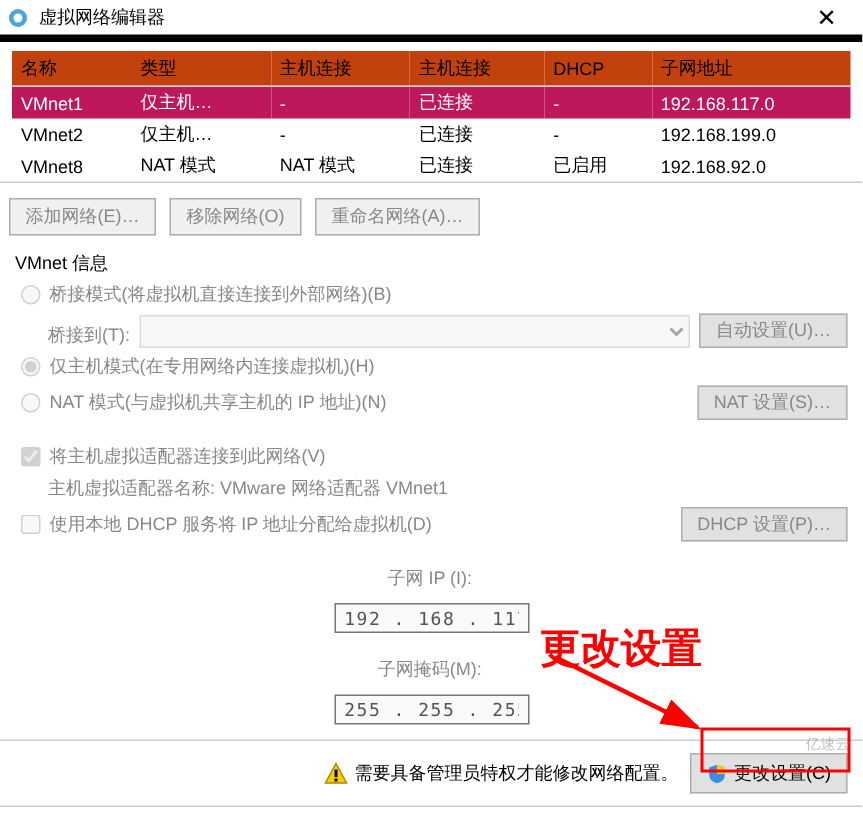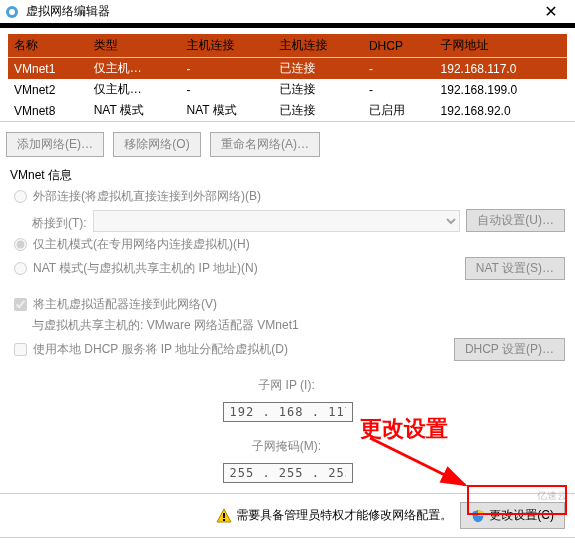--- a/index.html
+++ b/index.html
@@ -5,41 +5,41 @@
 * { margin: 0; padding: 0; box-sizing: border-box; font-family: "Microsoft YaHei", SimSun, sans-serif; font-size: 12px; }
 body { background: #fff; width: 575px; height: 543px; overflow: hidden; position: relative; }
 .titlebar { height: 28px; display: flex; align-items: center; padding: 0 4px; border-bottom: 5px solid #000000; }
 .titlebar-icon { width: 16px; height: 16px; margin-right: 6px; }
 .titlebar-title { flex: 1; }
 .close-btn { width: 40px; height: 28px; display: flex; align-items: center; justify-content: center; cursor: pointer; font-size: 16px; }
 .table-area { padding: 6px 8px 0 8px; }
 table { width: 100%; border-collapse: collapse; }
 th { text-align: left; font-weight: normal; padding: 3px 6px; border-bottom: 1px solid #ccc; background: #c2410c; }
 td { padding: 2px 6px; height: 18px; }
-tr.selected td { background: #c2410c; color: #fff; }
+tr.selected td { background: #be185d; color: #fff; }
 .mid-buttons { text-align: left; padding: 10px 20px 4px 0; border-top: 1px solid #ccc; }
 .btn { background: #e1e1e1; border: 1px solid #adadad; padding: 3px 10px; cursor: pointer; margin-left: 6px; display: inline-block; }
 .btn.disabled { color: #888; background: #f0f0f0; }
 .section { padding: 6px 10px; }
 .section-title { margin-bottom: 4px; }
 .radio-row, .check-row { display: flex; align-items: center; margin: 4px 0; padding-left: 4px; }
 .radio-row input, .check-row input { margin-right: 6px; }
 .indent { margin-left: 22px; }
 .input-row { display: flex; align-items: flex-end; margin: 2px 0; padding-left: 22px; }
 .combo { flex: 1; height: 22px; border: 1px solid #ccc; background: #f5f5f5; margin-right: 6px; }
 .small-btn { background: #e1e1e1; border: 1px solid #adadad; padding: 2px 10px; cursor: pointer; }
 .small-btn.disabled { color: #888; }
 .ip-row { display: flex; align-items: center; padding: 6px 10px; gap: 8px; flex-direction: column; }
 .ip-input { border: 1px solid #767676; padding: 2px 6px; width: 130px; text-align: center; font-family: monospace; letter-spacing: 1px; }
 .ip-label { margin-right: 2px; }
 .admin-bar { display: flex; align-items: center; justify-content: flex-end; padding: 8px 10px; border-top: 1px solid #ccc; border-bottom: 1px solid #ccc; margin-top: 4px; }
 .shield { width: 14px; height: 14px; margin-right: 4px; }
 .warn-icon { width: 16px; height: 16px; margin-right: 4px; }
 .change-btn { border: 1px solid #adadad; background: #e1e1e1; padding: 4px 10px; cursor: pointer; display: flex; align-items: center; }
-.annotation { position: absolute; color: #ff0000; font-size: 22px; font-weight: bold; }
+.annotation { position: absolute; color: #ff0000; font-size: 27px; font-weight: bold; }
 .arrow { position: absolute; pointer-events: none; }
 .watermark { position: absolute; right: 8px; bottom: 40px; opacity: 0.5; font-size: 10px; color: #888; }
 .highlight-box { position: absolute; border: 2px solid #ff0000; pointer-events: none; }
 .disabled-text { color: #888; }
 </style>
 </head>
 <body>
 
 <div class="titlebar">
   <span class="titlebar-icon">
@@ -97,21 +97,21 @@
   <span class="btn disabled">添加网络(E)…</span>
   <span class="btn disabled">移除网络(O)</span>
   <span class="btn disabled">重命名网络(A)…</span>
 </div>
 
 <div class="section">
   <div class="section-title">VMnet 信息</div>
 
   <div class="radio-row disabled-text">
     <input type="radio" disabled="" style="">
-    <span>外部连接(将虚拟机直接连接到外部网络)(B)</span>
+    <span>桥接模式(将虚拟机直接连接到外部网络)(B)</span>
   </div>
   <div class="input-row">
     <span class="disabled-text" style="margin-right:6px">桥接到(T):</span>
     <select class="combo" disabled=""></select>
     <span class="small-btn disabled">自动设置(U)…</span>
   </div>
 
   <div class="radio-row disabled-text">
     <input type="radio" disabled="" checked="" style="">
     <span>仅主机模式(在专用网络内连接虚拟机)(H)</span>
@@ -124,21 +124,21 @@
     </div>
     <span class="small-btn disabled">NAT 设置(S)…</span>
   </div>
 
   <div style="height:8px"></div>
 
   <div class="check-row disabled-text">
     <input type="checkbox" disabled="" checked="" style="">
     <span>将主机虚拟适配器连接到此网络(V)</span>
   </div>
-  <div class="indent disabled-text">与虚拟机共享主机的: VMware 网络适配器 VMnet1</div>
+  <div class="indent disabled-text">主机虚拟适配器名称: VMware 网络适配器 VMnet1</div>
 
   <div class="check-row disabled-text" style="justify-content:space-between">
     <div style="display:flex;align-items:center">
       <input type="checkbox" disabled="" style="">
       <span>使用本地 DHCP 服务将 IP 地址分配给虚拟机(D)</span>
     </div>
     <span class="small-btn disabled">DHCP 设置(P)…</span>
   </div>
 </div>
 

